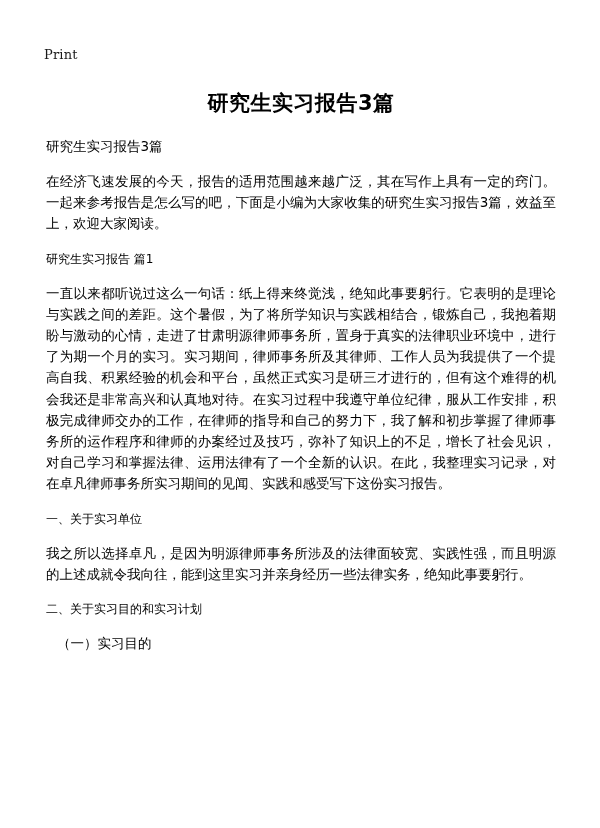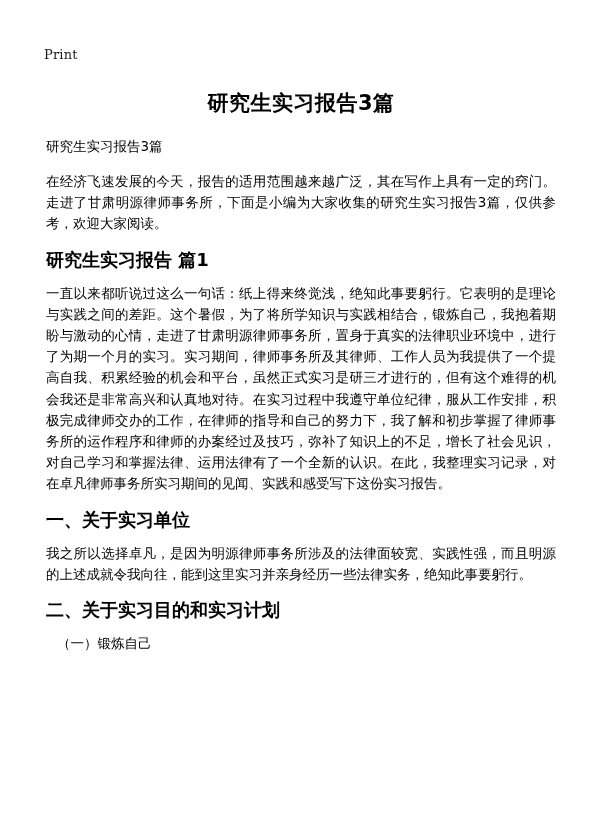--- a/index.html
+++ b/index.html
@@ -63,23 +63,23 @@
   p.para {
     font-size: 13.5px;
     line-height: 21.2px;
     text-align: justify;
     text-justify: inter-ideograph;
     margin-bottom: 14px;
     word-break: break-all;
   }
 
   h2.section {
-    font-size: 18px;
+    font-size: 12px;
     line-height: 21px;
-    font-weight: bold;
+    font-weight: normal;
     margin-bottom: 13px;
     margin-top: 2px;
   }
 
   .indent-line {
     font-size: 13.5px;
     line-height: 21px;
     padding-left: 11px;
     margin-bottom: 14px;
   }
@@ -91,23 +91,23 @@
 
   <a class="print-link">Print</a>
 
   <div class="content">
 
     <h1 class="doc-title">研究生实习报告3篇</h1>
 
     <div class="subtitle">研究生实习报告3篇</div>
 
     <div id="blocks">
-        <p class="para">在经济飞速发展的今天，报告的适用范围越来越广泛，其在写作上具有一定的窍门。走进了甘肃明源律师事务所，下面是小编为大家收集的研究生实习报告3篇，仅供参考，欢迎大家阅读。</p>
+        <p class="para">在经济飞速发展的今天，报告的适用范围越来越广泛，其在写作上具有一定的窍门。一起来参考报告是怎么写的吧，下面是小编为大家收集的研究生实习报告3篇，效益至上，欢迎大家阅读。</p>
         <h2 class="section">研究生实习报告 篇1</h2>
         <p class="para">一直以来都听说过这么一句话：纸上得来终觉浅，绝知此事要躬行。它表明的是理论与实践之间的差距。这个暑假，为了将所学知识与实践相结合，锻炼自己，我抱着期盼与激动的心情，走进了甘肃明源律师事务所，置身于真实的法律职业环境中，进行了为期一个月的实习。实习期间，律师事务所及其律师、工作人员为我提供了一个提高自我、积累经验的机会和平台，虽然正式实习是研三才进行的，但有这个难得的机会我还是非常高兴和认真地对待。在实习过程中我遵守单位纪律，服从工作安排，积极完成律师交办的工作，在律师的指导和自己的努力下，我了解和初步掌握了律师事务所的运作程序和律师的办案经过及技巧，弥补了知识上的不足，增长了社会见识，对自己学习和掌握法律、运用法律有了一个全新的认识。在此，我整理实习记录，对在卓凡律师事务所实习期间的见闻、实践和感受写下这份实习报告。</p>
         <h2 class="section">一、关于实习单位</h2>
         <p class="para">我之所以选择卓凡，是因为明源律师事务所涉及的法律面较宽、实践性强，而且明源的上述成就令我向往，能到这里实习并亲身经历一些法律实务，绝知此事要躬行。</p>
         <h2 class="section">二、关于实习目的和实习计划</h2>
-        <div class="indent-line">（一）锻炼自己</div>
+        <div class="indent-line">（一）实习目的</div>
       </div>
 
   </div>
 </div>
 
 </body></html>

